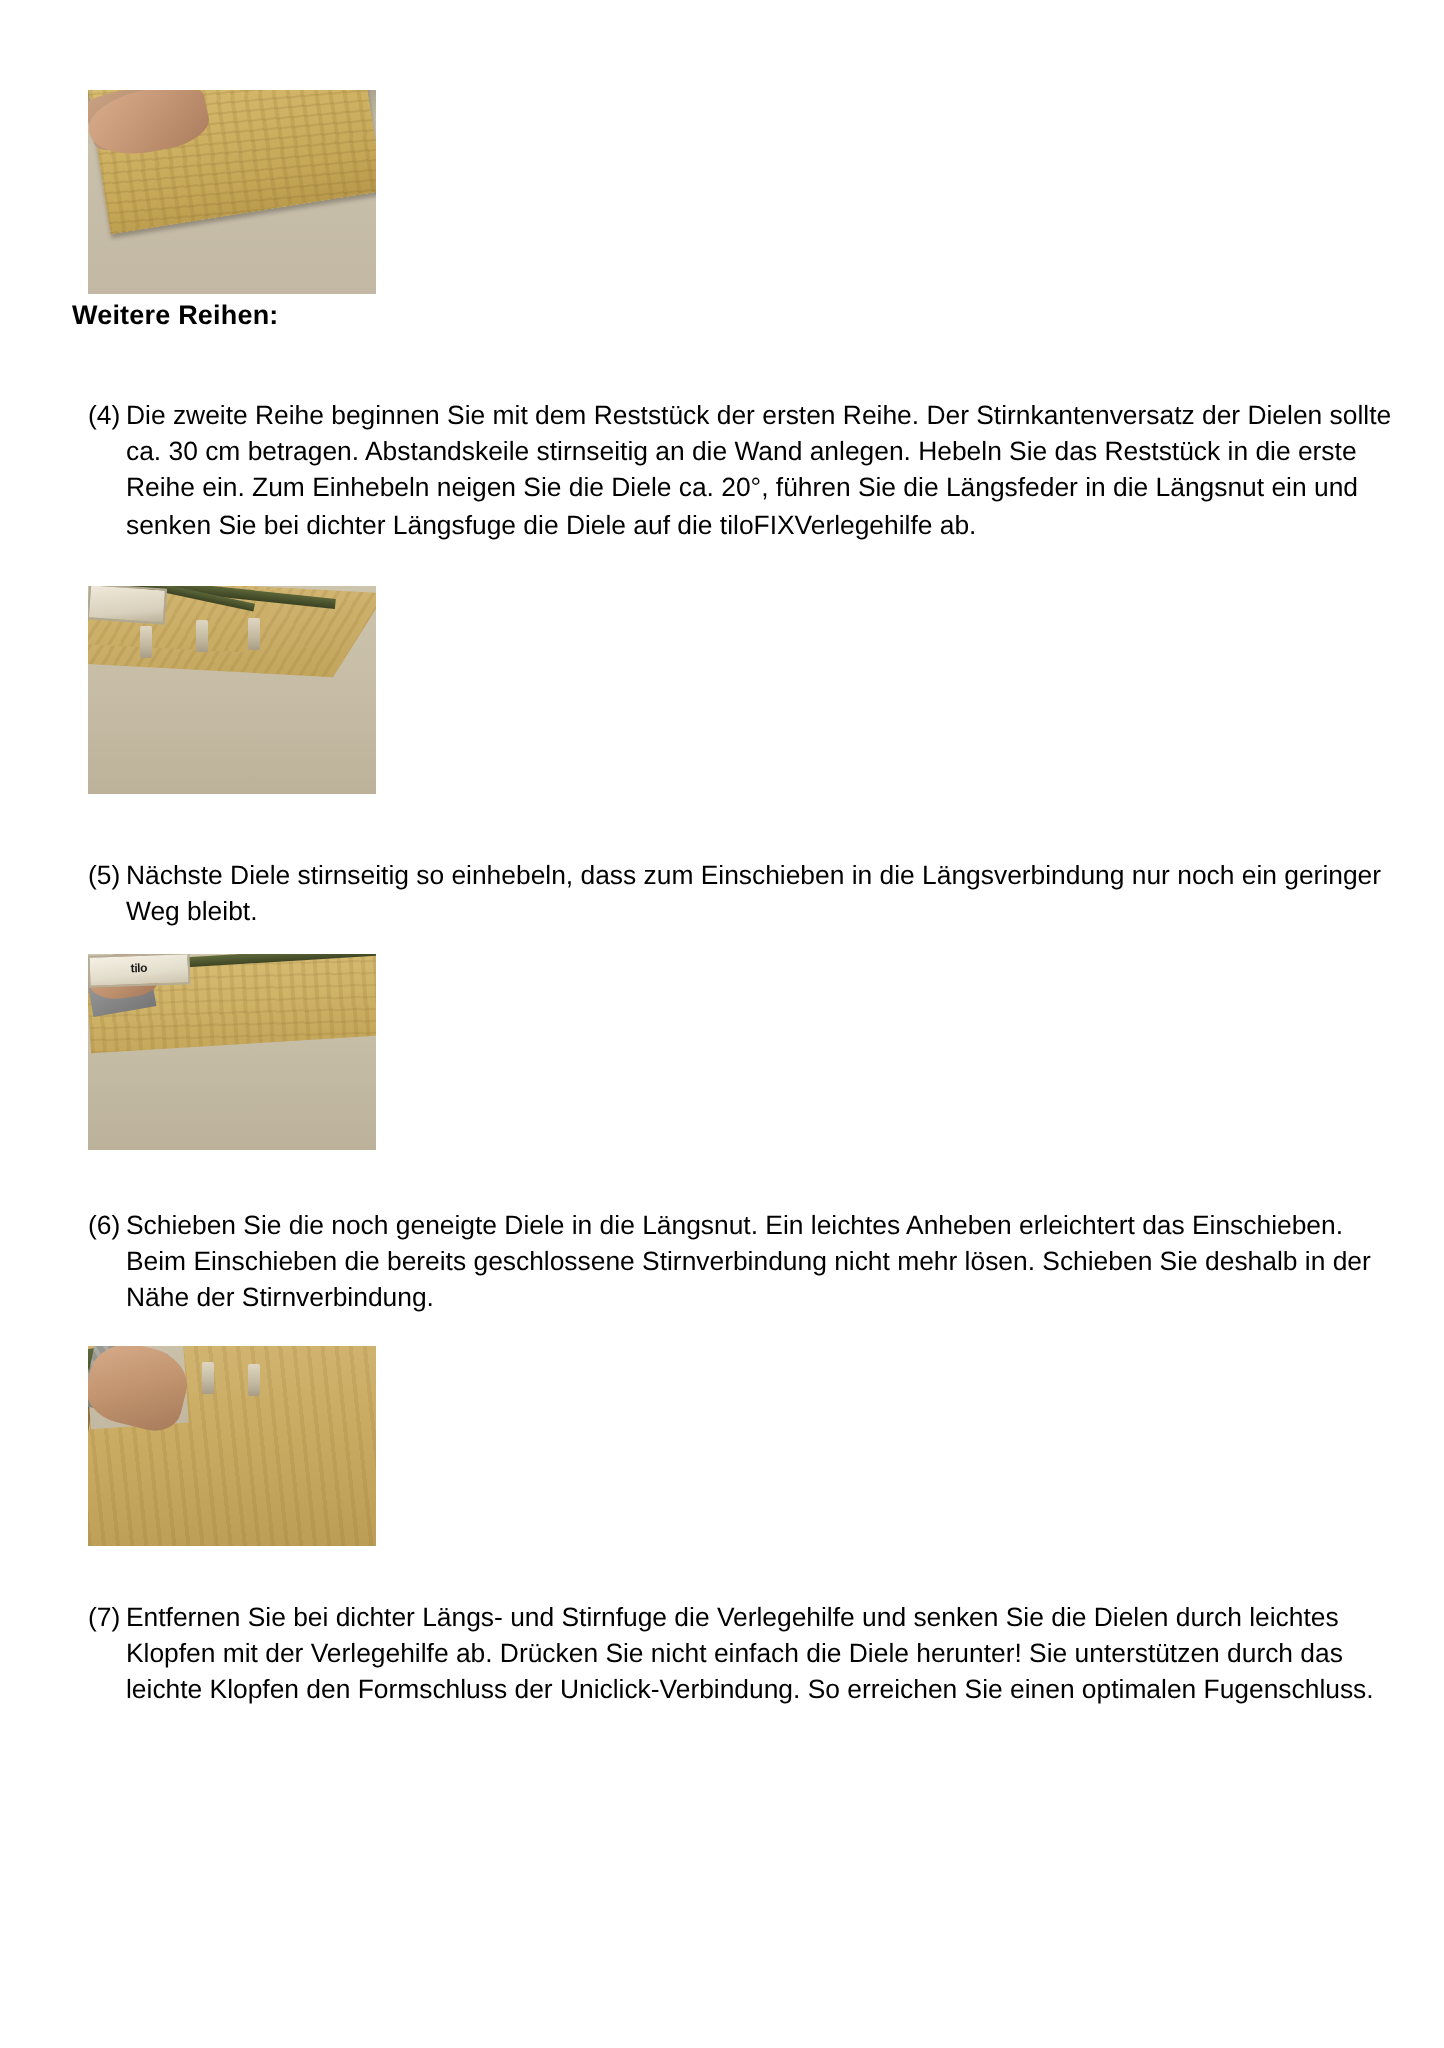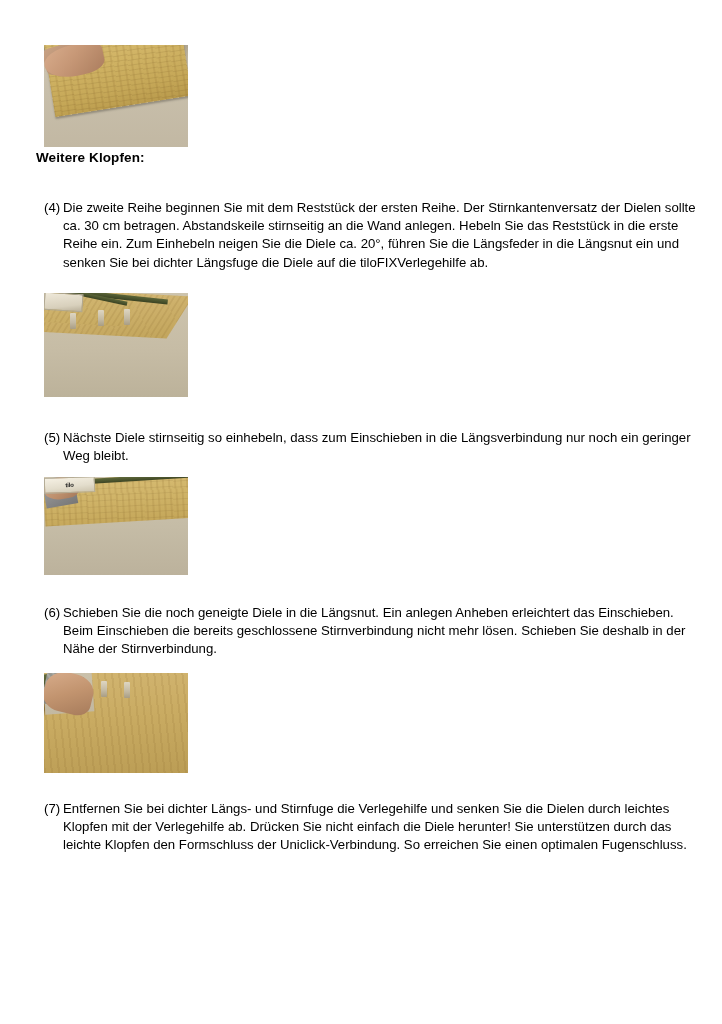--- a/index.html
+++ b/index.html
@@ -334,21 +334,21 @@
   <div class="photo" style="left:44px; top:45px; width:144px; height:102px;">
     <div class="layer p1-wall"></div>
     <div class="layer p1-floor"></div>
     <div class="layer p1-shadow"></div>
     <div class="layer p1-plank-edge"></div>
     <div class="layer p1-plank"></div>
     <div class="layer p1-arm"></div>
     <div class="layer p1-hand"></div>
   </div>
 
-  <div class="heading">Weitere Klopfen:</div>
+  <div class="heading">Weitere Reihen:</div>
 
   <div class="para" style="top:199px;">
     <span class="marker">(4)</span>
     <span class="body">Die zweite Reihe beginnen Sie mit dem Reststück der ersten Reihe. Der Stirnkantenversatz der Dielen sollte ca. 30 cm betragen. Abstandskeile stirnseitig an die Wand anlegen. Hebeln Sie das Reststück in die erste Reihe ein. Zum Einhebeln neigen Sie die Diele ca. 20°, führen Sie die Längsfeder in die Längsnut ein und senken Sie bei dichter Längsfuge die Diele auf die tiloFIXVerlegehilfe ab.</span>
   </div>
 
   <div class="photo" style="left:44px; top:293px; width:144px; height:104px;">
     <div class="layer p2-wall"></div>
     <div class="layer p2-baseline"></div>
     <div class="layer p2-floor"></div>
@@ -375,21 +375,21 @@
     <div class="p3-wedge" style="position:absolute;"></div>
     <div class="layer p3-sleeve"></div>
     <div class="layer p3-hand"></div>
     <div class="layer p3-block">
       <span class="tilo-mark">tilo</span>
     </div>
   </div>
 
   <div class="para" style="top:604px;">
     <span class="marker">(6)</span>
-    <span class="body">Schieben Sie die noch geneigte Diele in die Längsnut. Ein anlegen Anheben erleichtert das Einschieben. Beim Einschieben die bereits geschlossene Stirnverbindung nicht mehr lösen. Schieben Sie deshalb in der Nähe der Stirnverbindung.</span>
+    <span class="body">Schieben Sie die noch geneigte Diele in die Längsnut. Ein leichtes Anheben erleichtert das Einschieben. Beim Einschieben die bereits geschlossene Stirnverbindung nicht mehr lösen. Schieben Sie deshalb in der Nähe der Stirnverbindung.</span>
   </div>
 
   <div class="photo" style="left:44px; top:673px; width:144px; height:100px;">
     <div class="layer p4-wall"></div>
     <div class="layer p4-baseboard"></div>
     <div class="layer p4-floor"></div>
     <div class="layer p4-seam"></div>
     <div class="layer p4-seam2"></div>
     <div class="wedge" style="left:24px; top:8px;"></div>
     <div class="wedge" style="left:57px; top:8px;"></div>

